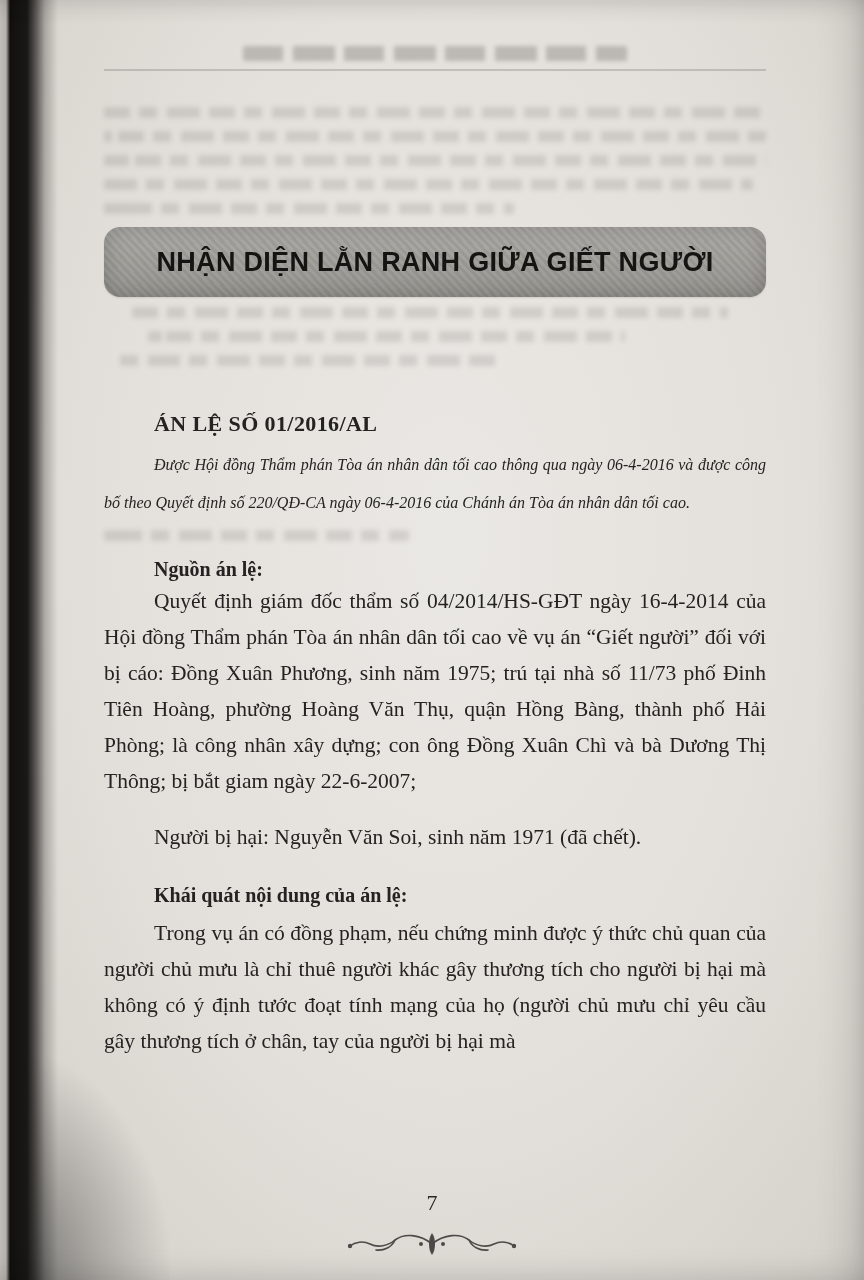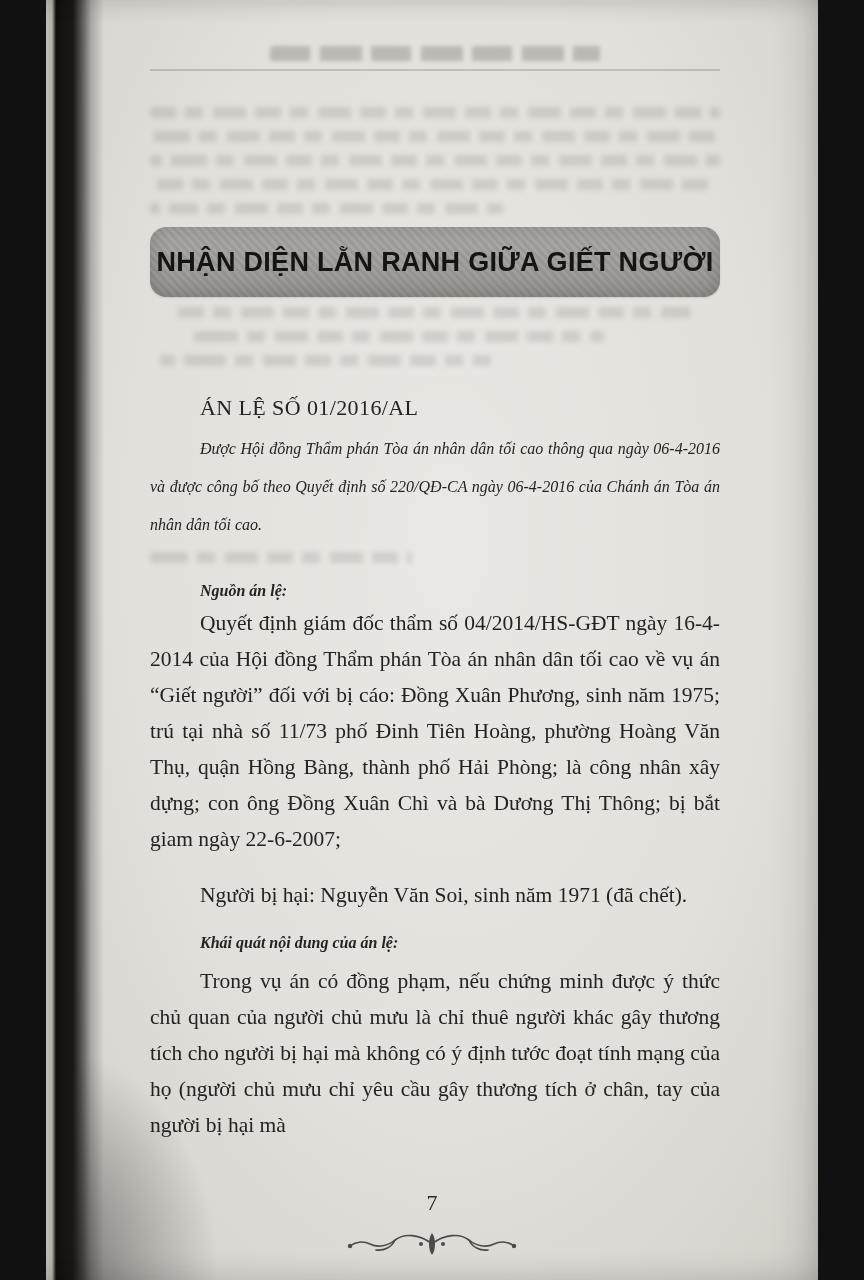--- a/index.html
+++ b/index.html
@@ -1,18 +1,18 @@
 <!DOCTYPE html>
 <html><head>
 <meta charset="utf-8">
 <style>
   html,body{margin:0;padding:0;background:#111;}
   .page{
     position:relative;
-    width:772px;height:1280px;
+    width:864px;height:1280px;
     margin:0 auto;
     overflow:hidden;
     background:radial-gradient(ellipse at 52% 42%, #eae8e4 0%, #e3e0db 55%, #d7d4ce 88%, #cfccc6 100%);
     font-family:"Liberation Serif","DejaVu Serif",serif;
     color:#242321;
   }
   
   .book-edge{
     position:absolute;left:0;top:0;bottom:0;width:58px;
     background:linear-gradient(90deg,
@@ -81,44 +81,43 @@
     padding:14px 6px;
     font-family:"Liberation Sans","DejaVu Sans",sans-serif;
     font-weight:700;
     font-size:27px;
     line-height:42px;
     letter-spacing:.3px;
     color:#141412;
   }
 
   .anle-heading{
-    margin-top:28px;
-    font-weight:400;
+    margin-top:44px;
+    font-weight:700;
     font-size:22px;
     line-height:28px;
     letter-spacing:.4px;
     text-indent:50px;
   }
   .approval{
     margin-top:8px;
     font-style:italic;
     font-size:16px;
     line-height:38px;
     text-align:justify;
     text-indent:50px;
   }
   .h-bold{
     margin-top:14px;
     font-weight:700;
-    font-size:16px;
+    font-size:20px;
     line-height:28px;
     text-indent:50px;
-    font-style:italic;
-  }
-  .h-bold.tight{margin-top:16px;}
+  }
+  .h-bold.tight{margin-top:26px;}
   .body-para{
     margin-top:0;
     font-size:21.5px;
     line-height:36px;
     text-align:justify;
     text-indent:50px;
   }
   .body-para.tight{margin-top:6px;}
   .victim-line{
     margin-top:20px;

